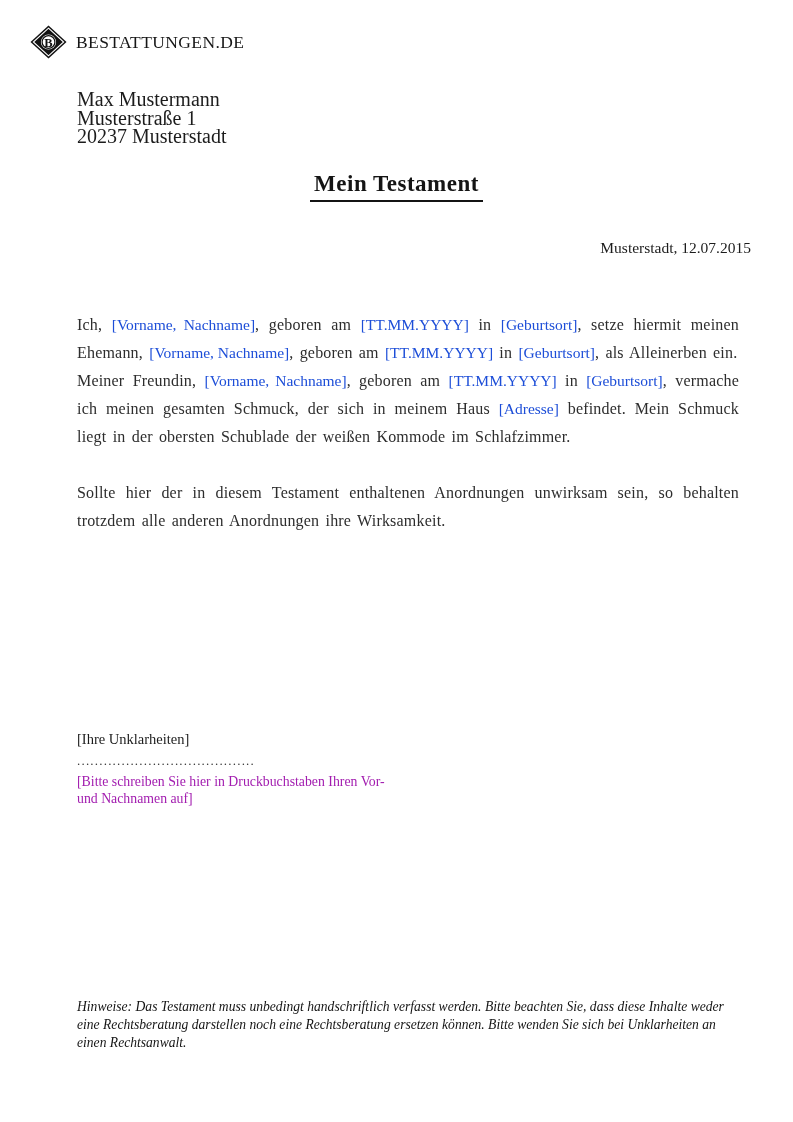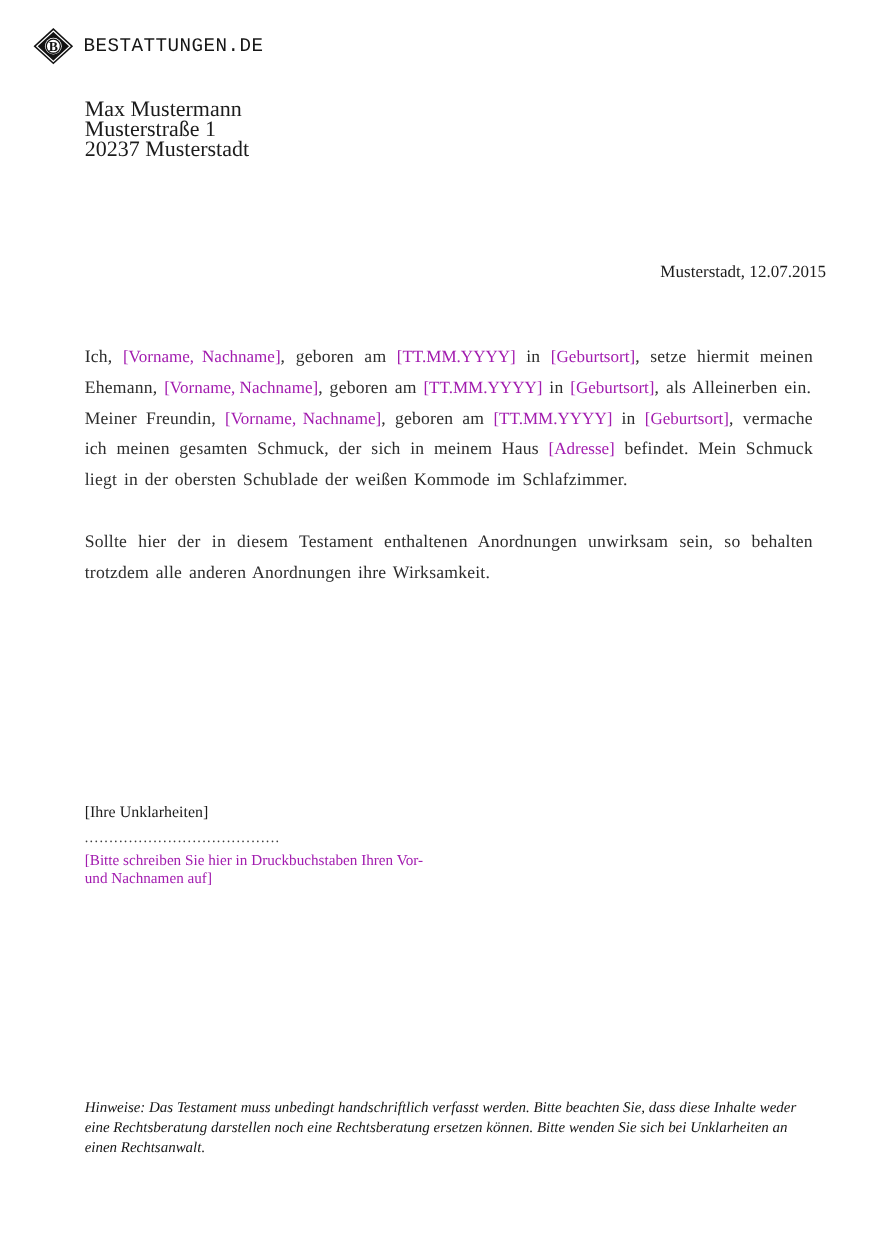--- a/index.html
+++ b/index.html
@@ -16,21 +16,21 @@
   
   .logo-row {
     position: absolute;
     top: 25px;
     left: 30px;
     display: flex;
     align-items: center;
     gap: 9px;
   }
   .brand-name {
-    font-family: Liberation Mono, monospace;
+    font-family: Liberation Serif, serif;
     font-size: 17.5px;
     letter-spacing: 0.4px;
     color: #161616;
   }
 
   
   .address {
     position: absolute;
     top: 90px;
     left: 77px;
@@ -81,21 +81,21 @@
     font-size: 16px;
     line-height: 28px;
     color: #2d2d2d;
     letter-spacing: 0.2px;
     word-spacing: 2px;
   }
   .para.gap-after { margin-bottom: 28px; }
   .ph {
     font-family: "Liberation Serif", serif;
     font-size: 15.5px;
-    color: #a21caf;
+    color: #1d4ed8;
     letter-spacing: 0;
     word-spacing: normal;
   }
 
   
   .signature {
     position: absolute;
     top: 731px;
     left: 77px;
     width: 315px;
@@ -147,20 +147,23 @@
     </svg>
     <span class="brand-name">BESTATTUNGEN.DE</span>
   </div>
 
   <div class="address">
     <div>Max Mustermann</div>
     <div>Musterstraße 1</div>
     <div>20237 Musterstadt</div>
   </div>
 
+  <div class="title-wrap">
+    <span class="doc-title">Mein Testament</span>
+  </div>
 
   <div class="dateline">Musterstadt, 12.07.2015</div>
 
   <div class="body-text">
 
     <p class="para"><span class="hw">Ich, </span><span class="ph">[Vorname, Nachname]</span><span class="hw">, geboren am </span><span class="ph">[TT.MM.YYYY]</span><span class="hw"> in </span><span class="ph">[Geburtsort]</span><span class="hw">, setze hiermit meinen Ehemann, </span><span class="ph">[Vorname, Nachname]</span><span class="hw">, geboren am </span><span class="ph">[TT.MM.YYYY]</span><span class="hw"> in </span><span class="ph">[Geburtsort]</span><span class="hw">, als Alleinerben ein.</span></p>
 
 
     <p class="para gap-after"><span class="hw">Meiner Freundin, </span><span class="ph">[Vorname, Nachname]</span><span class="hw">, geboren am </span><span class="ph">[TT.MM.YYYY]</span><span class="hw"> in </span><span class="ph">[Geburtsort]</span><span class="hw">, vermache ich meinen gesamten Schmuck, der sich in meinem Haus </span><span class="ph">[Adresse]</span><span class="hw"> befindet. Mein Schmuck liegt in der obersten Schublade der weißen Kommode im Schlafzimmer.</span></p>
 

